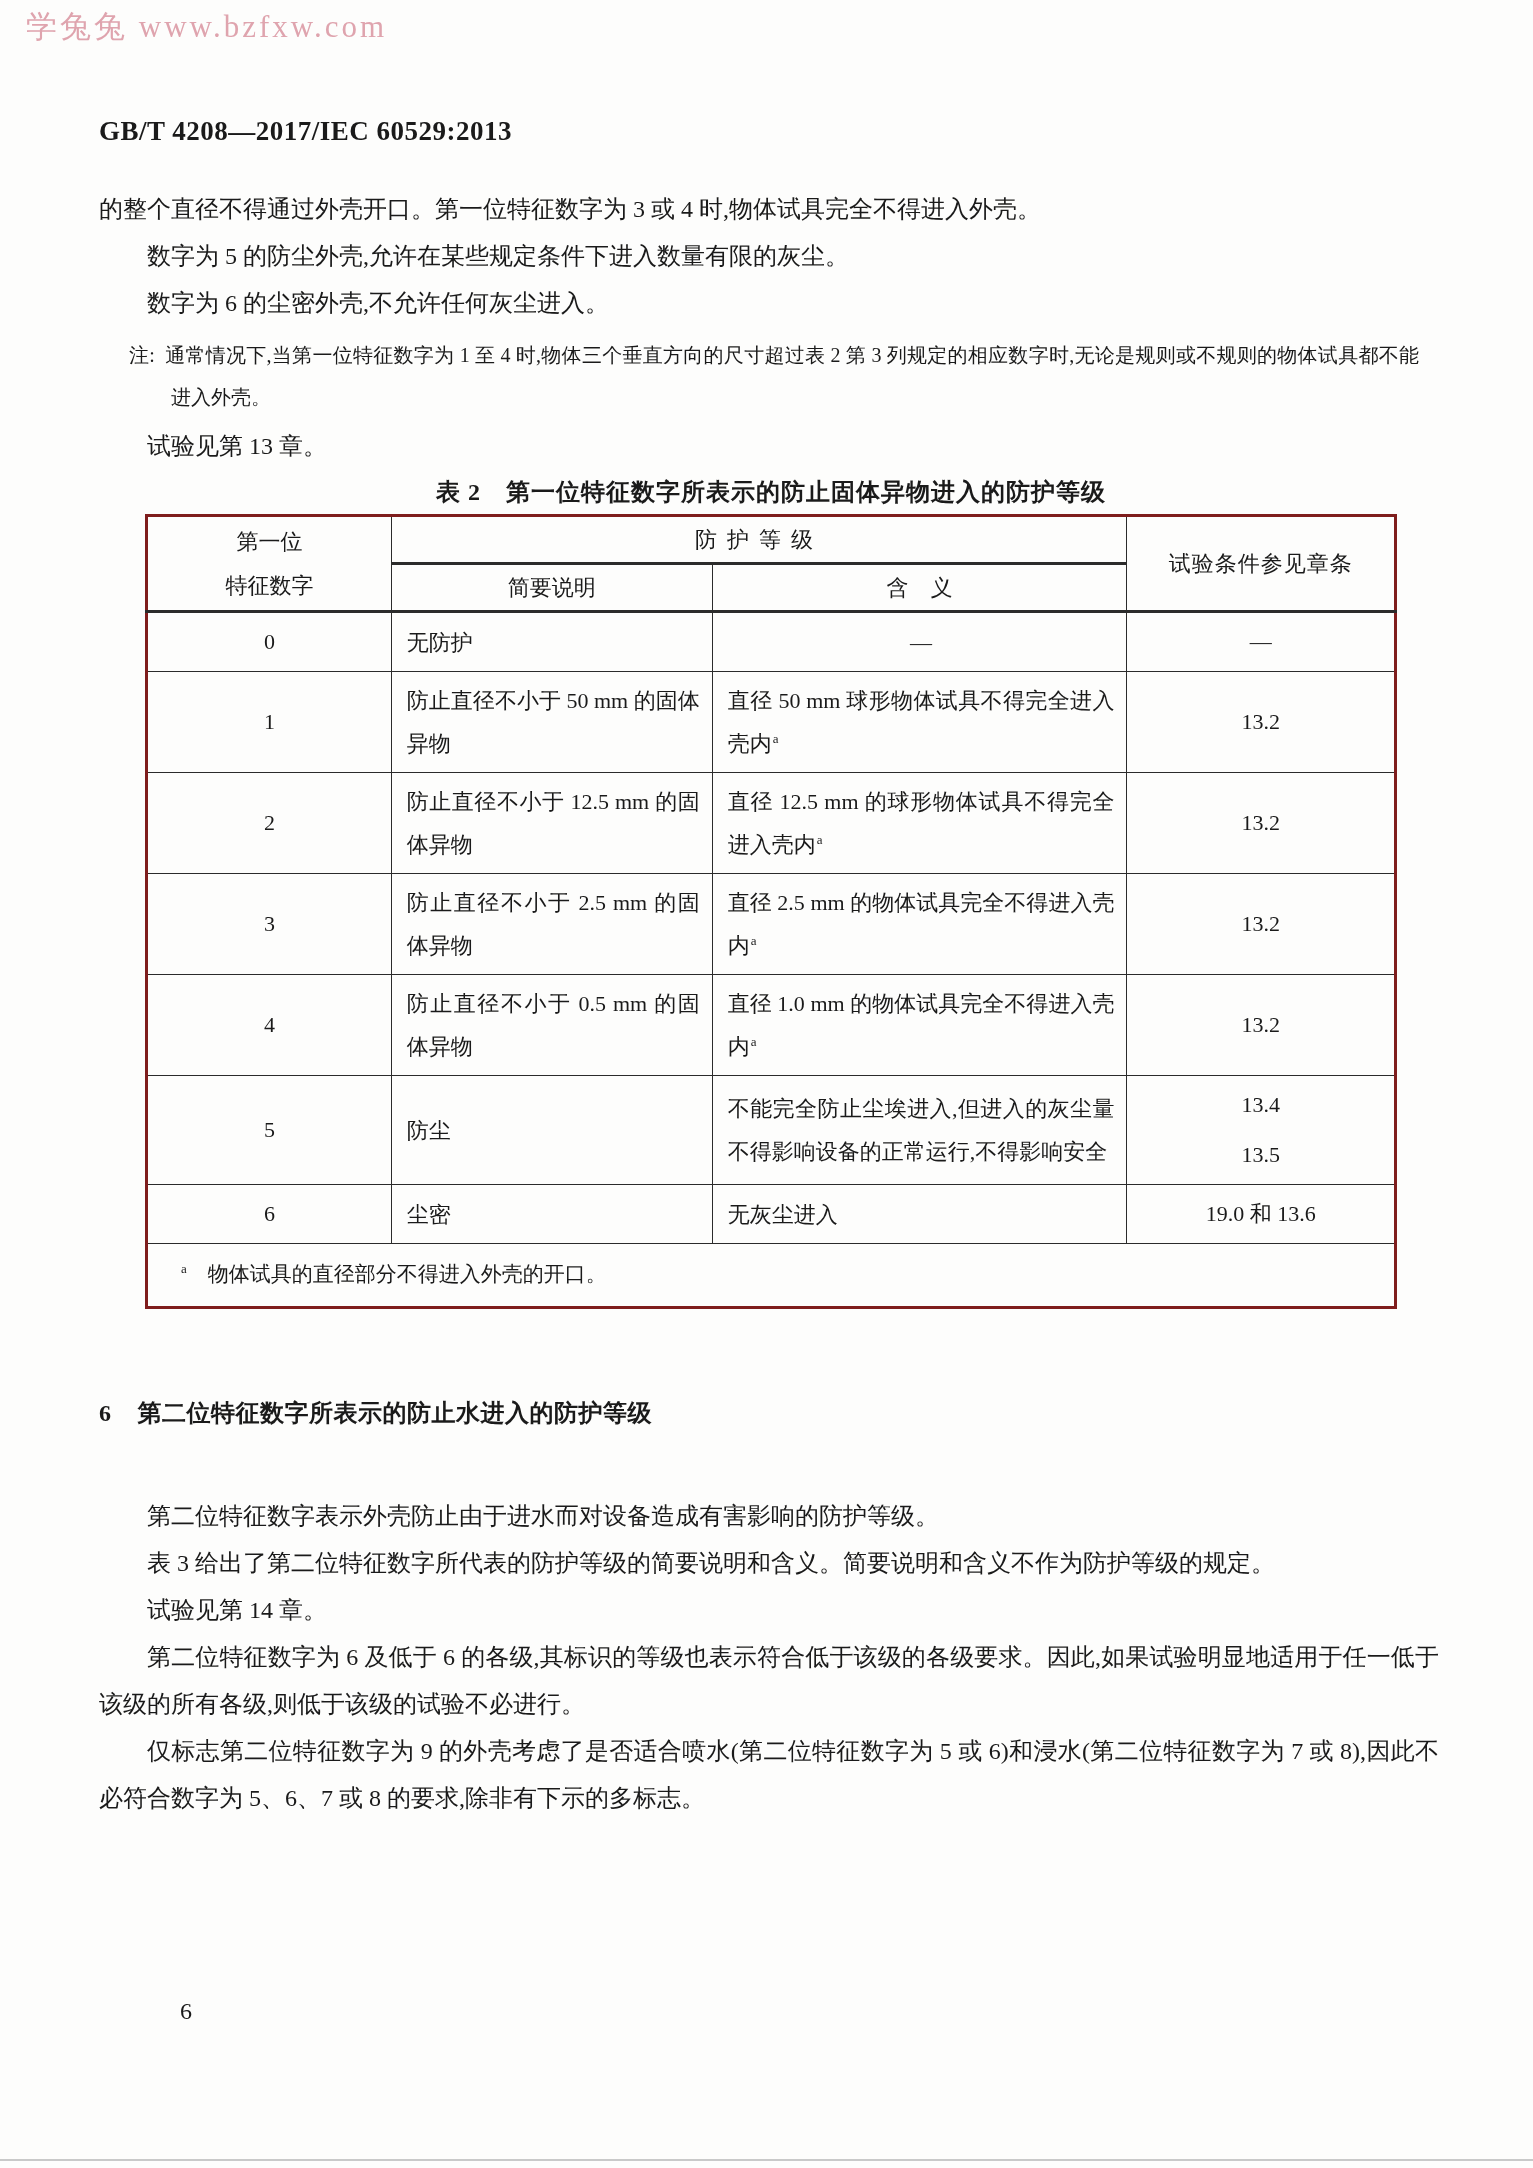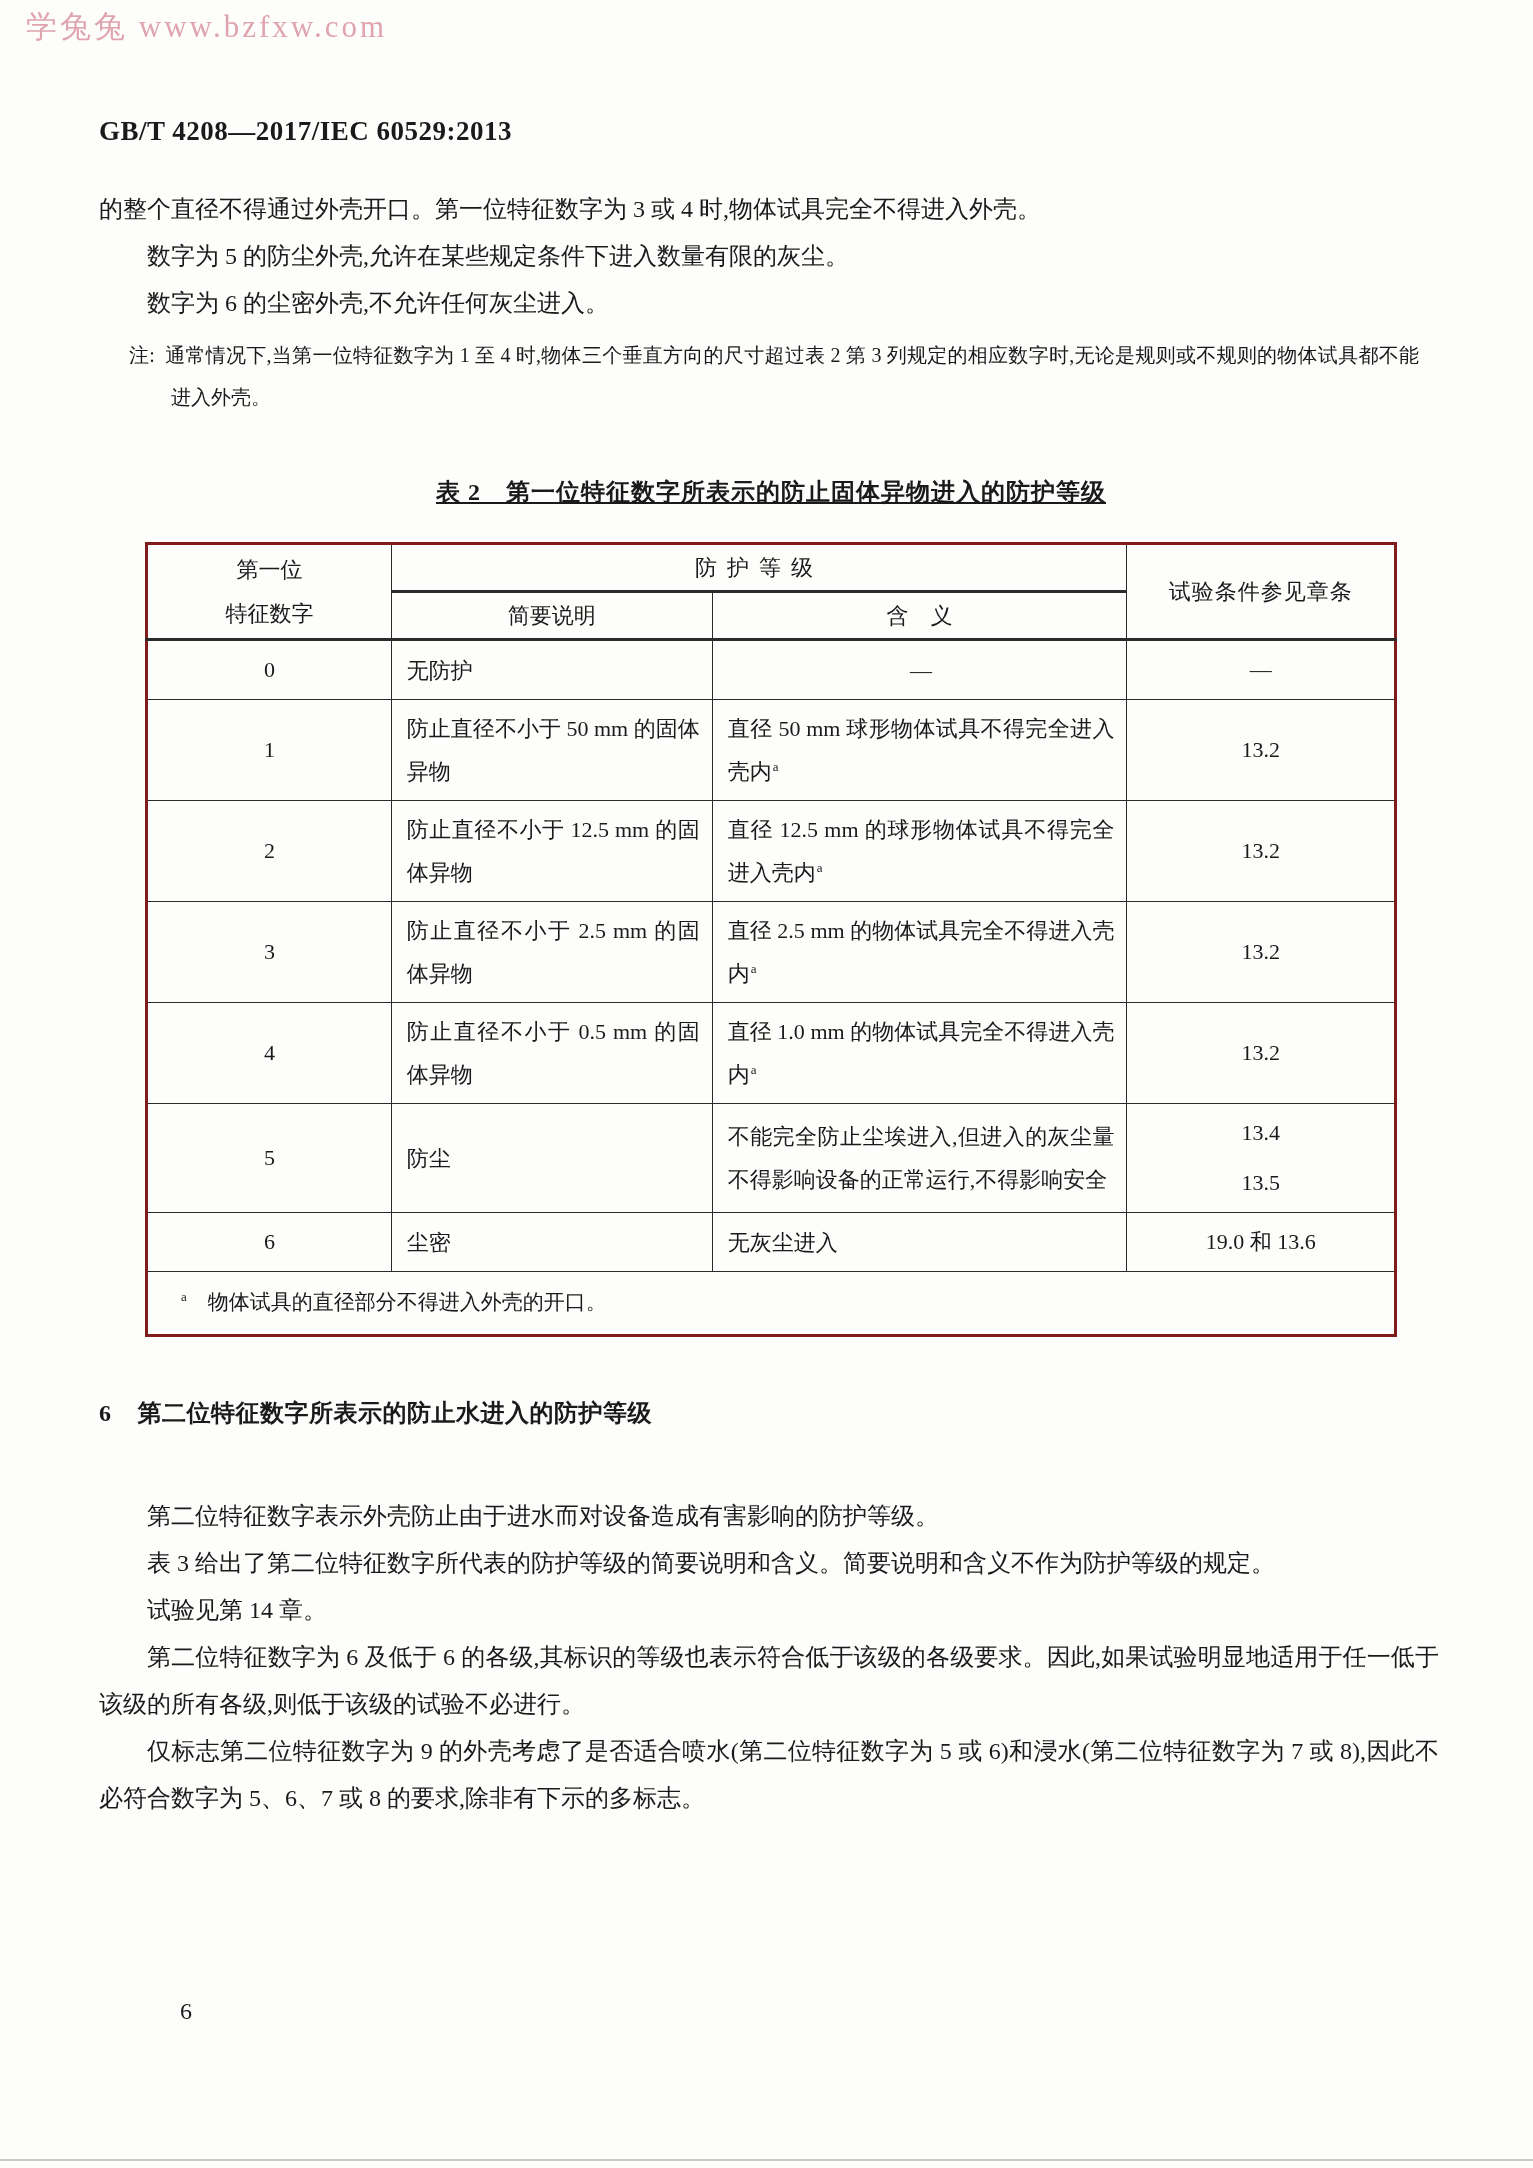--- a/index.html
+++ b/index.html
@@ -63,23 +63,22 @@
   
   .table-block {
     position: absolute;
     left: 145px; top: 476px;
     width: 1252px;
   }
   .table-caption {
     text-align: center;
     font-size: 24px;
     font-weight: bold;
-    margin-bottom: 34px;
+    margin-bottom: 6px;
     letter-spacing: 1px;
-    text-decoration: underline;
   }
   table.t2 {
     width: 100%;
     border-collapse: collapse;
     table-layout: fixed;
     font-size: 22px;
   }
   table.t2 col.c1 { width: 19.6%; }
   table.t2 col.c2 { width: 25.7%; }
   table.t2 col.c3 { width: 33.2%; }
@@ -157,20 +156,21 @@
 
   <div class="watermark">学兔兔 www.bzfxw.com</div>
 
   <div class="doc-number">GB/T 4208—2017/IEC 60529:2013</div>
 
   <div class="intro">
     <p class="body-line">的整个直径不得通过外壳开口。第一位特征数字为 3 或 4 时,物体试具完全不得进入外壳。</p>
     <p class="body-line indent">数字为 5 的防尘外壳,允许在某些规定条件下进入数量有限的灰尘。</p>
     <p class="body-line indent">数字为 6 的尘密外壳,不允许任何灰尘进入。</p>
     <div class="note"><span class="note-label">注:</span><span>通常情况下,当第一位特征数字为 1 至 4 时,物体三个垂直方向的尺寸超过表 2 第 3 列规定的相应数字时,无论是规则或不规则的物体试具都不能进入外壳。</span></div>
+    <p class="body-line test-ref">试验见第 13 章。</p>
   </div>
 
   <div class="table-block">
     <div class="table-caption">表 2　第一位特征数字所表示的防止固体异物进入的防护等级</div>
     <table class="t2">
       <colgroup>
         <col class="c1">
           <col class="c2">
           <col class="c3">
           <col class="c4">

